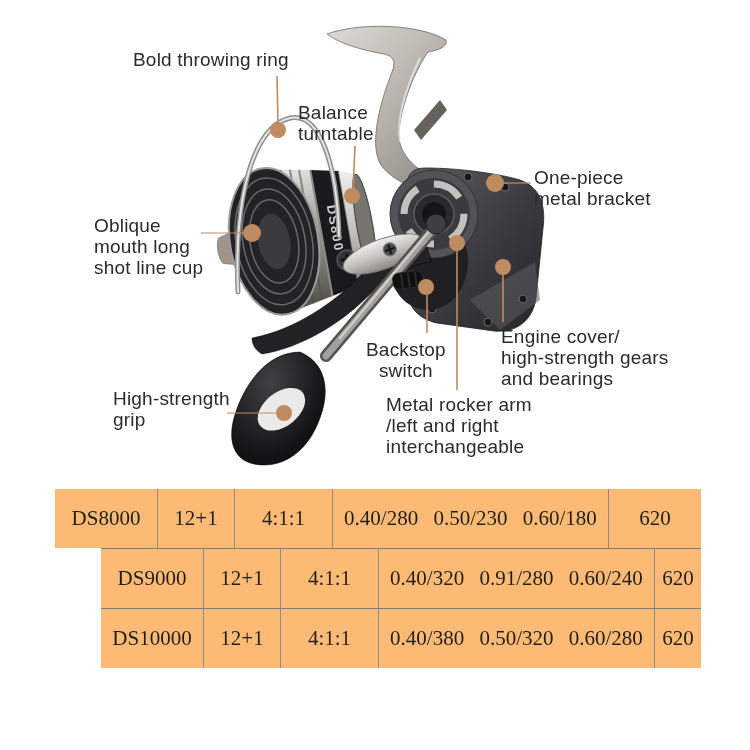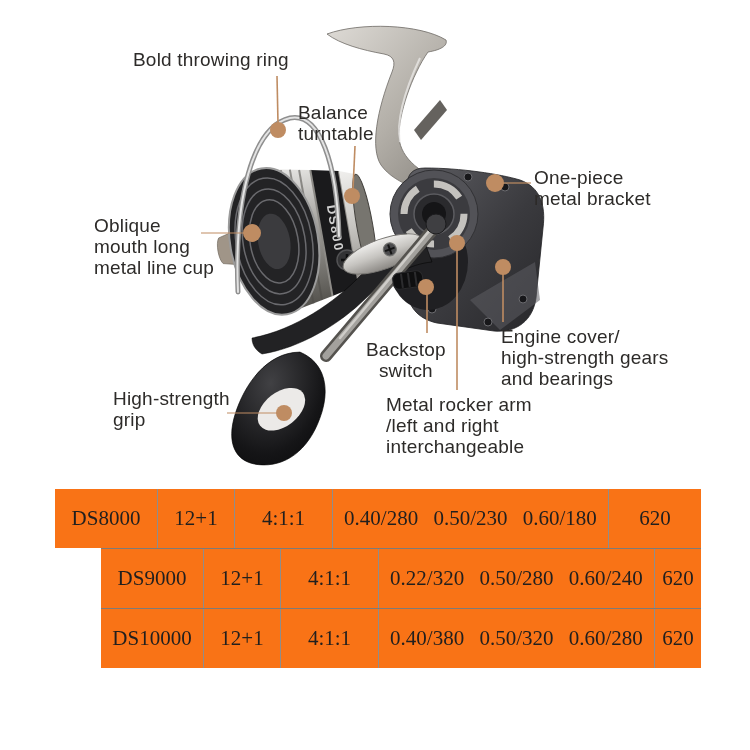--- a/index.html
+++ b/index.html
@@ -18,21 +18,21 @@
   .spec-table{position:absolute;left:55px;top:489px;width:646px;}
   .t-header{
     display:flex;height:65px;background:#574f45;color:#f5f0ea;
     font-size:20px;align-items:stretch;text-align:center;
   }
   .th{
     display:flex;flex-direction:column;justify-content:center;
     align-items:center;line-height:23px;
   }
   .t-row{
-    display:flex;height:59px;background:#f97316;align-items:stretch;
+    display:flex;height:59px;background:#fdba74;align-items:stretch;
     font-family:"Liberation Serif",serif;font-size:21px;color:#211f1e;
   }
   .t-row + .t-row{border-top:1px solid #7d7b79;margin-left:46px;}
   .td{display:flex;align-items:center;justify-content:center;}
   .c0{width:102px;}
   .c1{width:76px;}
   .c2{width:97px;}
   .c3{width:275px;}
   .c4{flex:1;}
   .t-header .th + .th{border-left:1px solid rgba(247,238,230,.55);}
@@ -186,21 +186,21 @@
     <span>Balance</span>
     <span>turntable</span>
   </div>
   <div class="lbl" style="left:534px;top:167px;">
     <span>One-piece</span>
     <span>metal bracket</span>
   </div>
   <div class="lbl" style="left:94px;top:187px;margin-top:28px;">
     <span>Oblique</span>
     <span>mouth long</span>
-    <span>metal line cup</span>
+    <span>shot line cup</span>
   </div>
   <div class="lbl" style="left:366px;top:339px;text-align:center;">
     <span>Backstop</span>
     <span>switch</span>
   </div>
   <div class="lbl" style="left:501px;top:326px;">
     <span>Engine cover/</span>
     <span>high-strength gears</span>
     <span>and bearings</span>
   </div>
@@ -220,21 +220,21 @@
       <div class="td c0">DS8000</div>
       <div class="td c1">12+1</div>
       <div class="td c2">4:1:1</div>
       <div class="td c3 cap">0.40/280 0.50/230 0.60/180</div>
       <div class="td c4">620</div>
     </div>
     <div class="t-row">
       <div class="td c0">DS9000</div>
       <div class="td c1">12+1</div>
       <div class="td c2">4:1:1</div>
-      <div class="td c3 cap">0.22/320 0.50/280 0.60/240</div>
+      <div class="td c3 cap">0.40/320 0.91/280 0.60/240</div>
       <div class="td c4">620</div>
     </div>
     <div class="t-row">
       <div class="td c0">DS10000</div>
       <div class="td c1">12+1</div>
       <div class="td c2">4:1:1</div>
       <div class="td c3 cap">0.40/380 0.50/320 0.60/280</div>
       <div class="td c4">620</div>
     </div>
   </div>

